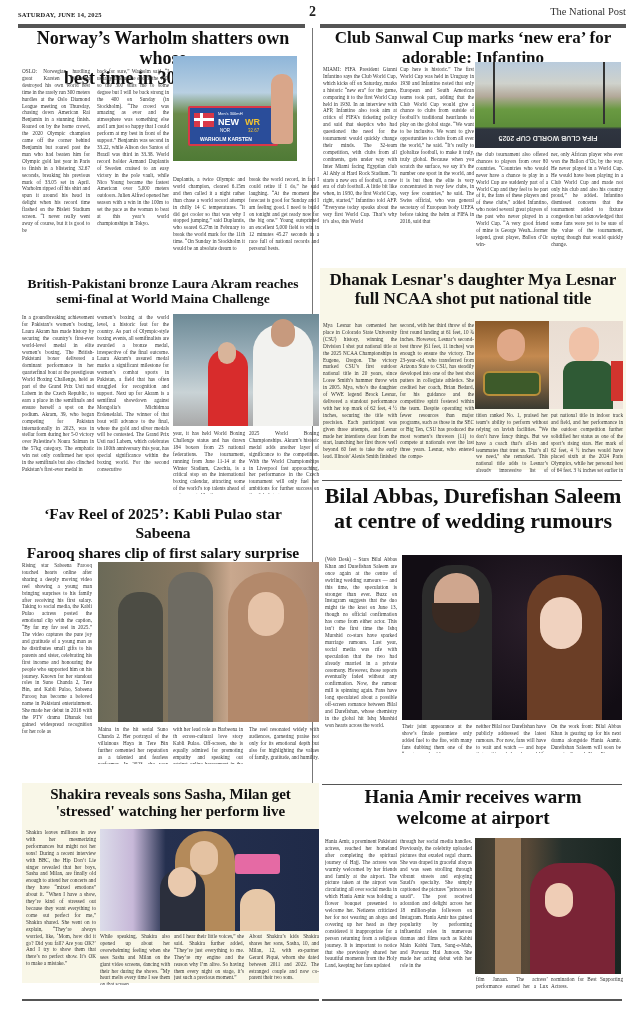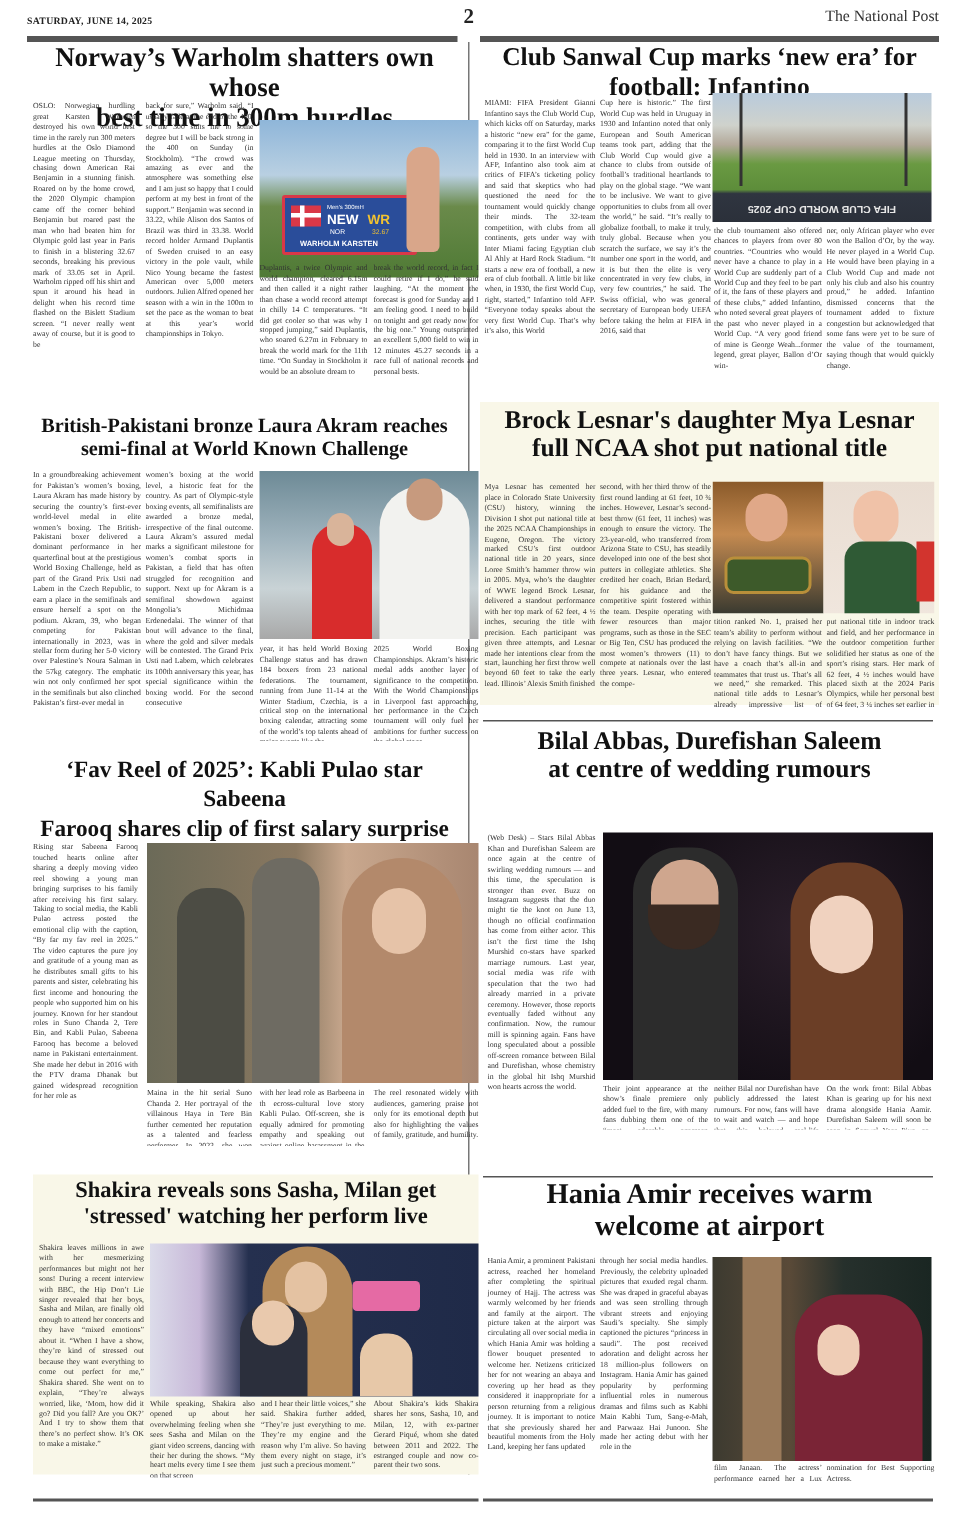--- a/index.html
+++ b/index.html
@@ -30,42 +30,42 @@
 <div class="abs vline" style="left:312px;top:28px;height:955px"></div>
 
 <div class="abs" style="left:18px;top:28px;width:290px">
   <div class="hl" style="font-size:18px">
     <div>Norway’s Warholm shatters own whose</div>
     <div>best time in 300m hurdles</div>
   </div>
 </div>
 <div class="abs col" style="left:22px;top:68px;width:68px;height:188px">OSLO: Norwegian hurdling great Karsten Warholm destroyed his own world best time in the rarely run 300 meters hurdles at the Oslo Diamond League meeting on Thursday, chasing down American Rai Benjamin in a stunning finish. Roared on by the home crowd, the 2020 Olympic champion came off the corner behind Benjamin but roared past the man who had beaten him for Olympic gold last year in Paris to finish in a blistering 32.67 seconds, breaking his previous mark of 33.05 set in April. Warholm ripped off his shirt and spun it around his head in delight when his record time flashed on the Bislett Stadium screen. “I never really went away of course, but it is good to be</div>
 <div class="abs col" style="left:97px;top:68px;width:72px;height:188px">back for sure,” Warholm said. “I usually fade at the end of the 400, so the 300 suits me to some degree but I will be back strong in the 400 on Sunday (in Stockholm). “The crowd was amazing as ever and the atmosphere was something else and I am just so happy that I could perform at my best in front of the support.” Benjamin was second in 33.22, while Alison dos Santos of Brazil was third in 33.38. World record holder Armand Duplantis of Sweden cruised to an easy victory in the pole vault, while Nico Young became the fastest American over 5,000 meters outdoors. Julien Alfred opened her season with a win in the 100m to set the pace as the woman to beat at this year’s world championships in Tokyo.</div>
-<div class="abs img" style="left:173px;top:80px;width:146px;height:105px;background:linear-gradient(#8fb6d9 0%,#b9d0e2 35%,#6a8a4a 55%,#4f7a35 100%)">
+<div class="abs img" style="left:173px;top:56px;width:124px;height:105px;background:linear-gradient(#8fb6d9 0%,#b9d0e2 35%,#6a8a4a 55%,#4f7a35 100%)">
   <div class="abs" style="left:15px;top:50px;width:90px;height:40px;background:#2a4d9a;border:2px solid #d93848;border-radius:2px">
     <div class="abs" style="left:4px;top:5px;width:20px;height:14px;background:#d93848">
       <div class="abs" style="left:6px;top:0;width:3px;height:14px;background:#fff"></div>
       <div class="abs" style="left:0;top:5px;width:20px;height:3px;background:#fff"></div>
     </div>
     <div class="abs" style="left:28px;top:3px;font-size:4px;color:#fff;font-family:'Liberation Sans',sans-serif">Men's 300mH</div>
     <div class="abs" style="left:28px;top:9px;font-size:9px;color:#fff;font-weight:bold;font-family:'Liberation Sans',sans-serif">NEW</div>
     <div class="abs" style="left:55px;top:9px;font-size:9px;color:#f2c230;font-weight:bold;font-family:'Liberation Sans',sans-serif">WR</div>
     <div class="abs" style="left:30px;top:20px;font-size:4.5px;color:#fff;font-family:'Liberation Sans',sans-serif">NOR</div>
     <div class="abs" style="left:58px;top:20px;font-size:4.5px;color:#f2c230;font-family:'Liberation Sans',sans-serif">32.67</div>
     <div class="abs" style="left:10px;top:28px;font-size:5px;color:#fff;font-weight:bold;font-family:'Liberation Sans',sans-serif">WARHOLM KARSTEN</div>
   </div>
   <div class="abs" style="left:98px;top:18px;width:22px;height:70px;background:#d9a68a;border-radius:10px 10px 4px 4px"></div>
 </div>
 <div class="abs col" style="left:173px;top:176px;width:72px;height:80px">Duplantis, a twice Olympic and world champion, cleared 6.15m and then called it a night rather than chase a world record attempt in chilly 14 C temperatures. “It did get cooler so that was why I stopped jumping,” said Duplantis, who soared 6.27m in February to break the world mark for the 11th time. “On Sunday in Stockholm it would be an absolute dream to</div>
 <div class="abs col" style="left:249px;top:176px;width:70px;height:80px">break the world record, in fact I could retire if I do,” he said laughing. “At the moment the forecast is good for Sunday and I am feeling good. I need to build on tonight and get ready now for the big one.” Young outsprinted an excellent 5,000 field to win in 12 minutes 45.27 seconds in a race full of national records and personal bests.</div>
 
 <div class="abs" style="left:18px;top:276px;width:290px">
   <div class="hl" style="font-size:13.5px">
     <div>British-Pakistani bronze Laura Akram reaches</div>
-    <div>semi-final at World Known Challenge</div>
+    <div>semi-final at World Maina Challenge</div>
   </div>
 </div>
 <div class="abs col" style="left:22px;top:314px;width:72px;height:180px">In a groundbreaking achievement for Pakistan’s women’s boxing, Laura Akram has made history by securing the country’s first-ever world-level medal in elite women’s boxing. The British-Pakistani boxer delivered a dominant performance in her quarterfinal bout at the prestigious World Boxing Challenge, held as part of the Grand Prix Usti nad Labem in the Czech Republic, to earn a place in the semifinals and ensure herself a spot on the podium. Akram, 39, who began competing for Pakistan internationally in 2023, was in stellar form during her 5-0 victory over Palestine’s Noura Salman in the 57kg category. The emphatic win not only confirmed her spot in the semifinals but also clinched Pakistan’s first-ever medal in</div>
 <div class="abs col" style="left:97px;top:314px;width:72px;height:180px">women’s boxing at the world level, a historic feat for the country. As part of Olympic-style boxing events, all semifinalists are awarded a bronze medal, irrespective of the final outcome. Laura Akram’s assured medal marks a significant milestone for women’s combat sports in Pakistan, a field that has often struggled for recognition and support. Next up for Akram is a semifinal showdown against Mongolia’s Michidmaa Erdenedalai. The winner of that bout will advance to the final, where the gold and silver medals will be contested. The Grand Prix Usti nad Labem, which celebrates its 100th anniversary this year, has special significance within the boxing world. For the second consecutive</div>
 <div class="abs img" style="left:173px;top:314px;width:146px;height:112px;background:linear-gradient(#6d8a96 0%,#9fb3bd 40%,#c9d3d6 70%,#a8a8a8 100%)">
   <div class="abs" style="left:35px;top:35px;width:40px;height:77px;background:#d82c2c;border-radius:18px 18px 0 0"></div>
   <div class="abs" style="left:45px;top:28px;width:18px;height:22px;background:#d9b49a;border-radius:9px"></div>
   <div class="abs" style="left:80px;top:10px;width:60px;height:102px;background:#f2f2ef;border-radius:28px 28px 0 0"></div>
   <div class="abs" style="left:98px;top:5px;width:24px;height:28px;background:#c79a7e;border-radius:12px"></div>
 </div>
@@ -106,37 +106,37 @@
   <div class="abs" style="left:140px;top:60px;width:35px;height:42px;background:#e7c8a8;border-radius:16px 16px 0 0"></div>
 </div>
 <div class="abs col" style="left:100px;top:933px;width:70px;height:52px">While speaking, Shakira also opened up about her overwhelming feeling when she sees Sasha and Milan on the giant video screens, dancing with their her during the shows. “My heart melts every time I see them on that screen</div>
 <div class="abs col" style="left:174px;top:933px;width:70px;height:52px">and I hear their little voices,” she said. Shakira further added, “They’re just everything to me. They’re my engine and the reason why I’m alive. So having them every night on stage, it’s just such a precious moment.”</div>
 <div class="abs col" style="left:249px;top:933px;width:70px;height:52px">About Shakira’s kids Shakira shares her sons, Sasha, 10, and Milan, 12, with ex-partner Gerard Piqué, whom she dated between 2011 and 2022. The estranged couple and now co-parent their two sons.</div>
 <div class="abs rule" style="left:22px;top:999px;width:297px;height:1.5px"></div>
 
 <div class="abs" style="left:320px;top:28px;width:306px">
   <div class="hl" style="font-size:17px;line-height:1.18">
     <div>Club Sanwal Cup marks ‘new era’ for</div>
-    <div>football: Infantino</div>
+    <div>adorable: Infantino</div>
   </div>
 </div>
 <div class="abs col" style="left:323px;top:66px;width:74px;height:190px">MIAMI: FIFA President Gianni Infantino says the Club World Cup, which kicks off on Saturday, marks a historic “new era” for the game, comparing it to the first World Cup held in 1930. In an interview with AFP, Infantino also took aim at critics of FIFA’s ticketing policy and said that skeptics who had questioned the need for the tournament would quickly change their minds. The 32-team competition, with clubs from all continents, gets under way with Inter Miami facing Egyptian club Al Ahly at Hard Rock Stadium. “It starts a new era of football, a new era of club football. A little bit like when, in 1930, the first World Cup, right, started,” Infantino told AFP. “Everyone today speaks about the very first World Cup. That’s why it’s also, this World</div>
 <div class="abs col" style="left:400px;top:66px;width:74px;height:190px">Cup here is historic.” The first World Cup was held in Uruguay in 1930 and Infantino noted that only European and South American teams took part, adding that the Club World Cup would give a chance to clubs from outside of football’s traditional heartlands to play on the global stage. “We want to be inclusive. We want to give opportunities to clubs from all over the world,” he said. “It’s really to globalize football, to make it truly, truly global. Because when you scratch the surface, we say it’s the number one sport in the world, and it is but then the elite is very concentrated in very few clubs, in very few countries,” he said. The Swiss official, who was general secretary of European body UEFA before taking the helm at FIFA in 2016, said that</div>
 <div class="abs img" style="left:475px;top:62px;width:146px;height:86px;background:linear-gradient(#b9cbdc 0%,#cfd2cc 25%,#b3a99a 40%,#6a9a42 55%,#5d8d3a 75%,#2f3540 78%,#2b303a 100%)">
   <div class="abs" style="left:0;bottom:6px;width:146px;text-align:center;font-size:7px;font-weight:bold;color:#e8e8e8;font-family:'Liberation Sans',sans-serif;transform:rotate(180deg)">FIFA CLUB WORLD CUP 2025</div>
   <div class="abs" style="left:18px;top:0;width:2px;height:62px;background:#333"></div>
   <div class="abs" style="left:128px;top:0;width:2px;height:62px;background:#333"></div>
 </div>
 <div class="abs col" style="left:476px;top:151px;width:72px;height:105px">the club tournament also offered chances to players from over 80 countries. “Countries who would never have a chance to play in a World Cup are suddenly part of a World Cup and they feel to be part of it, the fans of these players and of these clubs,” added Infantino, who noted several great players of the past who never played in a World Cup. “A very good friend of mine is George Weah...former legend, great player, Ballon d’Or win-</div>
 <div class="abs col" style="left:551px;top:151px;width:72px;height:105px">ner, only African player who ever won the Ballon d’Or, by the way. He never played in a World Cup. He would have been playing in a Club World Cup and made not only his club and also his country proud,” he added. Infantino dismissed concerns that the tournament added to fixture congestion but acknowledged that some fans were yet to be sure of the value of the tournament, saying though that would quickly change.</div>
 
 <div class="abs tint" style="left:320px;top:268px;width:306px;height:202px"></div>
 <div class="abs" style="left:320px;top:270px;width:306px">
   <div class="hl" style="font-size:17px">
-    <div>Brock Lesnar's daughter Mya Lesnar</div>
+    <div>Dhanak Lesnar's daughter Mya Lesnar</div>
     <div>full NCAA shot put national title</div>
   </div>
 </div>
 <div class="abs col" style="left:323px;top:322px;width:74px;height:150px">Mya Lesnar has cemented her place in Colorado State University (CSU) history, winning the Division I shot put national title at the 2025 NCAA Championships in Eugene, Oregon. The victory marked CSU’s first outdoor national title in 20 years, since Loree Smith’s hammer throw win in 2005. Mya, who’s the daughter of WWE legend Brock Lesnar, delivered a standout performance with her top mark of 62 feet, 4 ½ inches, securing the title with precision. Each participant was given three attempts, and Lesnar made her intentions clear from the start, launching her first throw well beyond 60 feet to take the early lead. Illinois’ Alexis Smith finished</div>
 <div class="abs col" style="left:400px;top:322px;width:74px;height:150px">second, with her third throw of the first round landing at 61 feet, 10 ¾ inches. However, Lesnar’s second-best throw (61 feet, 11 inches) was enough to ensure the victory. The 23-year-old, who transferred from Arizona State to CSU, has steadily developed into one of the best shot putters in collegiate athletics. She credited her coach, Brian Bedard, for his guidance and the competitive spirit fostered within the team. Despite operating with fewer resources than major programs, such as those in the SEC or Big Ten, CSU has produced the most women’s throwers (11) to compete at nationals over the last three years. Lesnar, who entered the compe-</div>
 <div class="abs img" style="left:475px;top:321px;width:148px;height:88px;display:flex">
   <div style="position:relative;width:74px;height:88px;background:linear-gradient(#8a5a2a,#c48a50 40%,#3a3a30)">
     <div class="abs" style="left:22px;top:8px;width:28px;height:32px;background:#e0a888;border-radius:14px"></div>
     <div class="abs" style="left:8px;top:50px;width:58px;height:25px;background:#3d5a2a;border:2px solid #b98f3a;border-radius:6px"></div>
   </div>
@@ -144,21 +144,21 @@
     <div class="abs" style="left:20px;top:6px;width:30px;height:36px;background:#f0c2a8;border-radius:15px"></div>
     <div class="abs" style="left:14px;top:40px;width:50px;height:48px;background:#2f5a35;border-radius:12px 12px 0 0"></div>
     <div class="abs" style="left:62px;top:40px;width:12px;height:40px;background:#d2342e"></div>
   </div>
 </div>
 <div class="abs col" style="left:476px;top:412px;width:72px;height:60px">tition ranked No. 1, praised her team’s ability to perform without relying on lavish facilities. “We don’t have fancy things. But we have a coach that’s all-in and teammates that trust us. That’s all we need,” she remarked. This national title adds to Lesnar’s already impressive list of achievements. In 2024, she claimed the shot</div>
 <div class="abs col" style="left:551px;top:412px;width:72px;height:60px">put national title in indoor track and field, and her performance in the outdoor competition further solidified her status as one of the sport’s rising stars. Her mark of 62 feet, 4 ½ inches would have placed sixth at the 2024 Paris Olympics, while her personal best of 64 feet, 3 ¼ inches set earlier in 2025 would have earned her a bronze medal at the same event.</div>
 
 <div class="abs rule" style="left:322px;top:480px;width:300px;height:1px"></div>
 <div class="abs" style="left:320px;top:484px;width:306px">
-  <div class="hl" style="font-size:17px">
+  <div class="hl" style="font-size:22px">
     <div>Bilal Abbas, Durefishan Saleem</div>
     <div>at centre of wedding rumours</div>
   </div>
 </div>
 <div class="abs col" style="left:325px;top:556px;width:72px;height:192px">(Web Desk) – Stars Bilal Abbas Khan and Durefishan Saleem are once again at the centre of swirling wedding rumours — and this time, the speculation is stronger than ever. Buzz on Instagram suggests that the duo might tie the knot on June 13, though no official confirmation has come from either actor. This isn’t the first time the Ishq Murshid co-stars have sparked marriage rumours. Last year, social media was rife with speculation that the two had already married in a private ceremony. However, those reports eventually faded without any confirmation. Now, the rumour mill is spinning again. Fans have long speculated about a possible off-screen romance between Bilal and Durefishan, whose chemistry in the global hit Ishq Murshid won hearts across the world.</div>
 <div class="abs img" style="left:402px;top:555px;width:220px;height:165px;background:radial-gradient(circle at 60% 40%,#2a1e2a 0%,#120d14 70%)">
   <div class="abs" style="left:20px;top:10px;width:70px;height:155px;background:#2c2c2c;border-radius:30px 30px 0 0"></div>
   <div class="abs" style="left:32px;top:18px;width:45px;height:55px;background:#cfa68e;border-radius:22px"></div>
   <div class="abs" style="left:30px;top:48px;width:48px;height:30px;background:#3a2a22;border-radius:0 0 22px 22px"></div>
   <div class="abs" style="left:125px;top:20px;width:75px;height:145px;background:#6b3e26;border-radius:35px 35px 0 0"></div>

